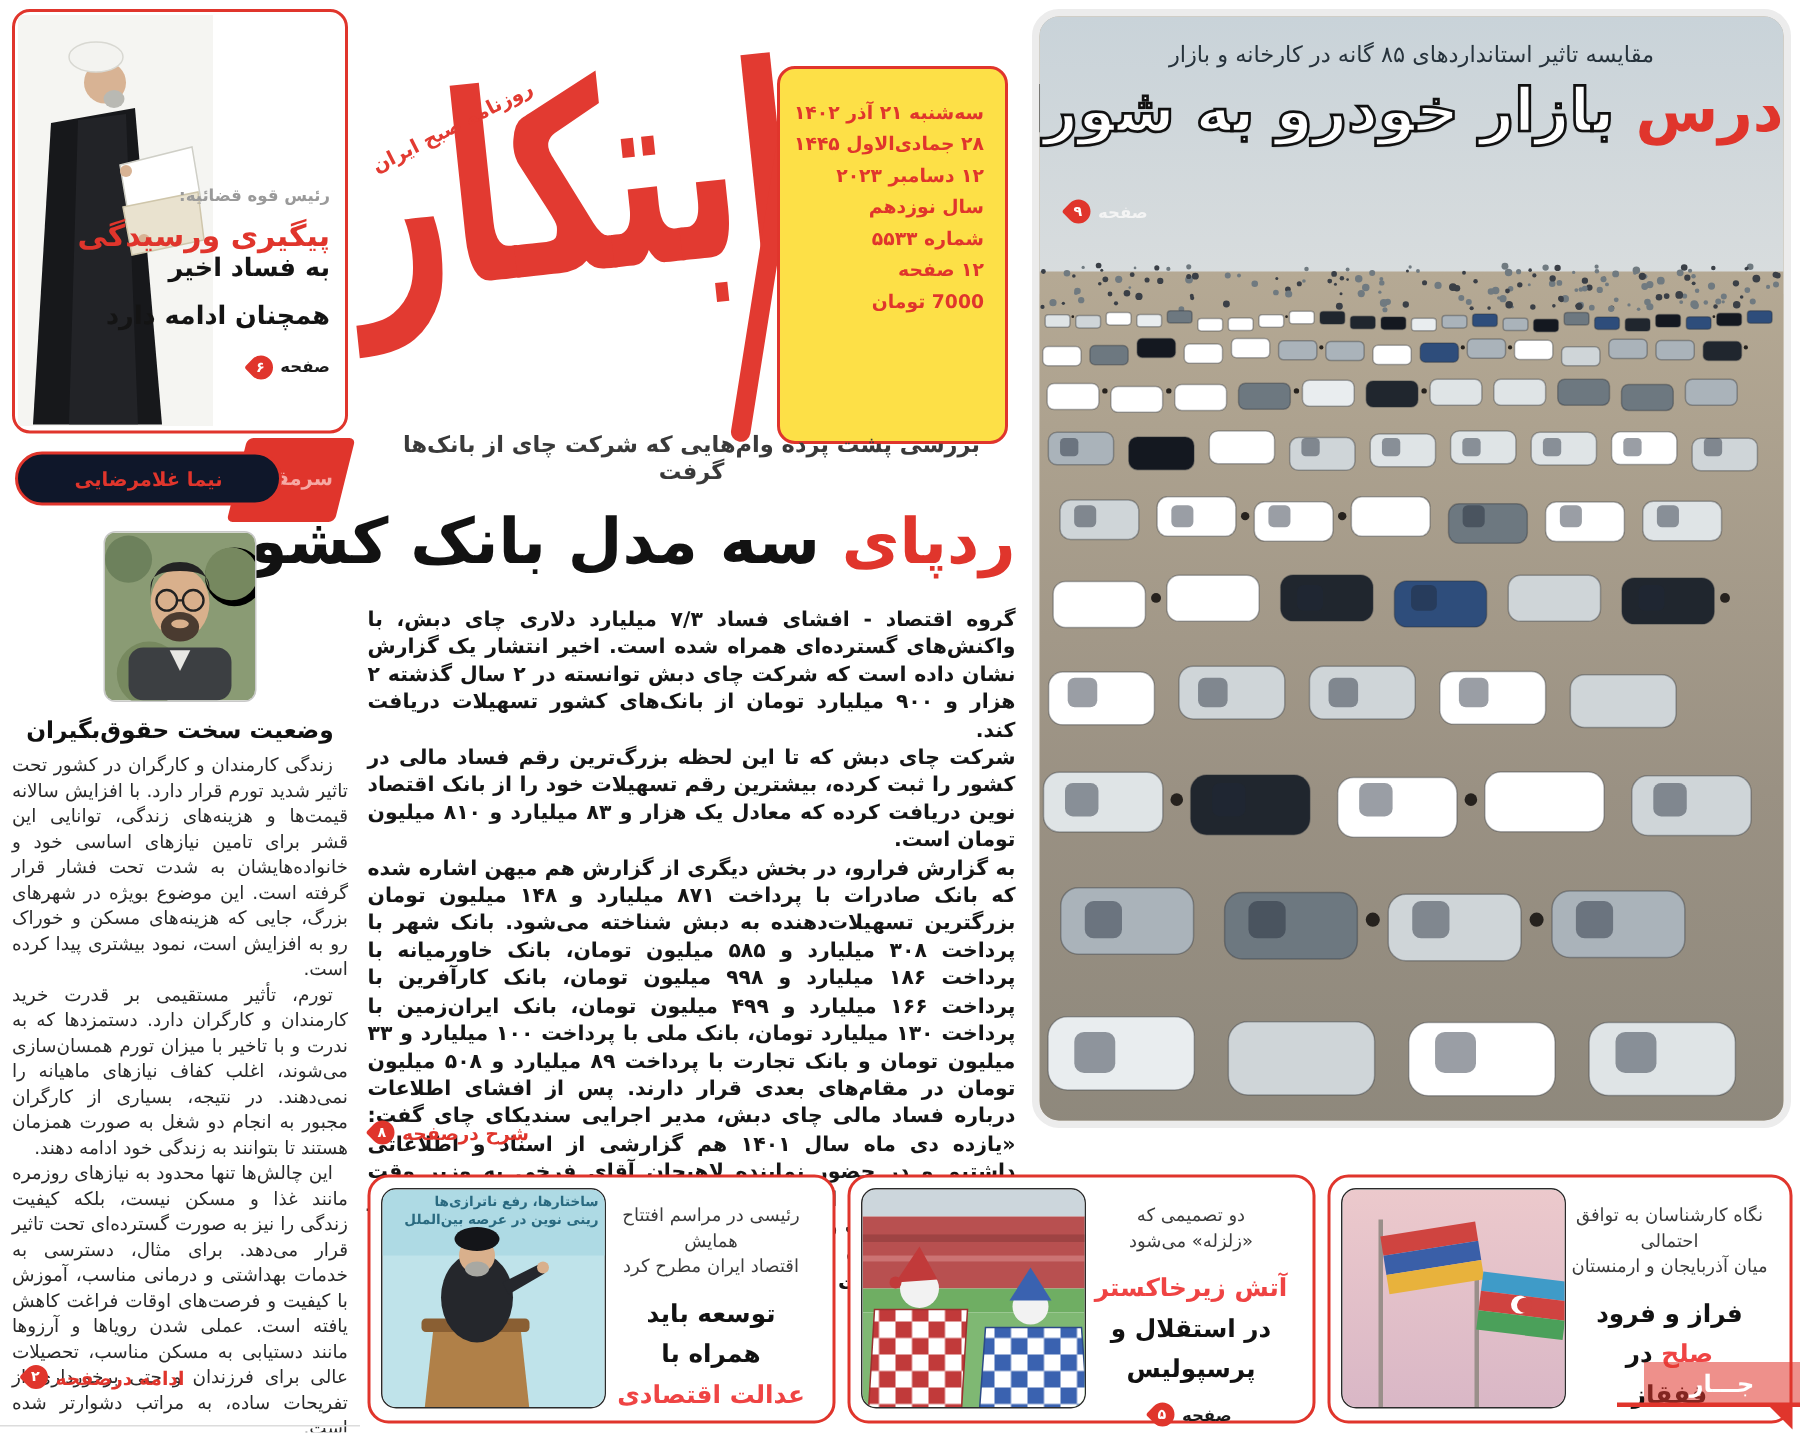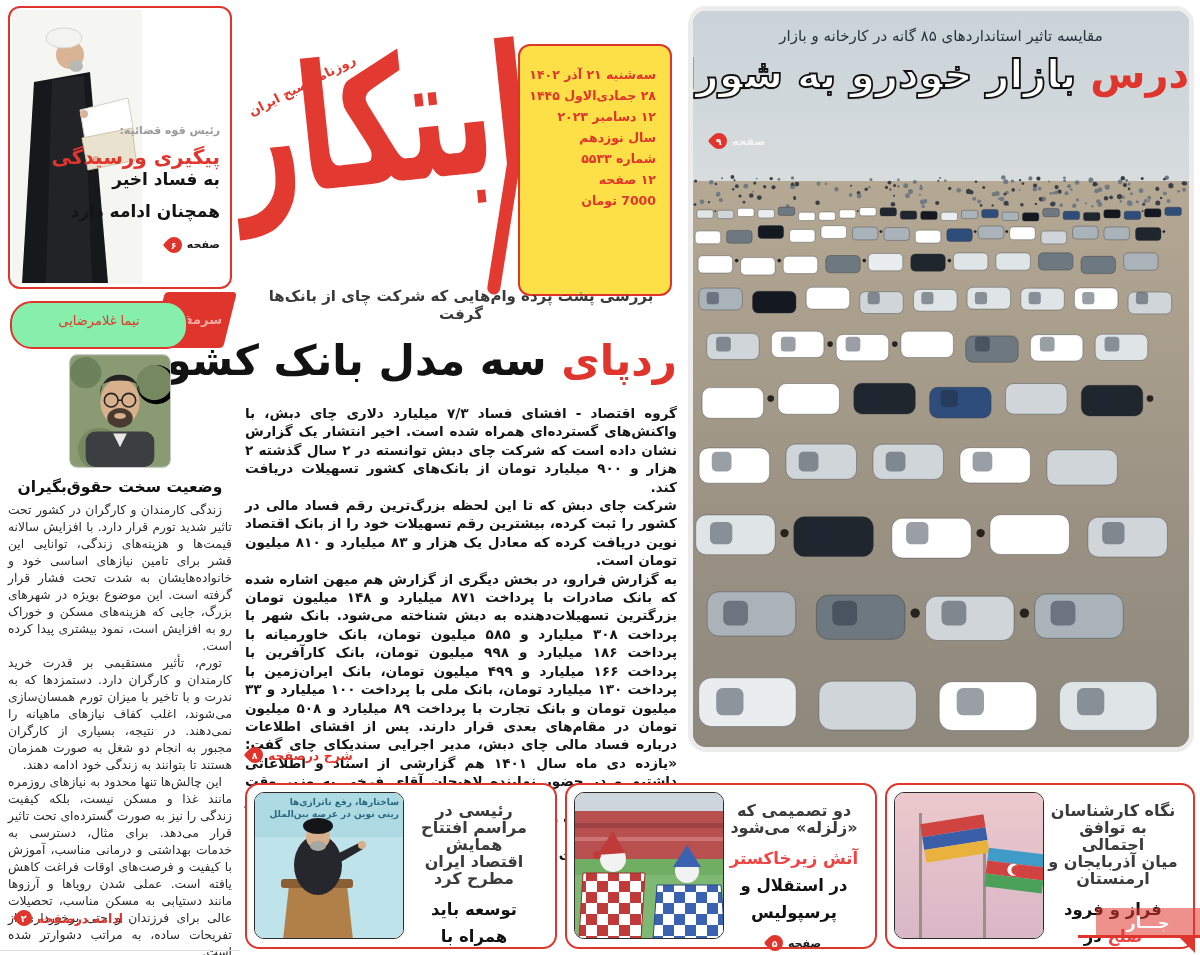--- a/index.html
+++ b/index.html
@@ -67,41 +67,41 @@
   .more { display:inline-flex; direction:rtl; align-items:center; gap:5px;
     color:#e0352c; font-size:12.5px; font-weight:bold; }
 
   
   #edit-col { position:absolute; left:8px; top:292px; width:224px; height:660px; direction:rtl; }
   #edit-head { position:relative; height:56px; }
   .edit-ribbon { position:absolute; right:2px; top:0; width:72px; height:56px;
     background:#e0352c; transform:skewX(-14deg); border-radius:4px; }
   .edit-ribbon span { display:block; transform:skewX(14deg); color:#f6a9a4;
     font-size:13px; font-weight:bold; text-align:center; line-height:56px; }
-  .edit-pill { position:absolute; left:2px; top:9px; width:178px; height:48px;
-    border:2px solid #e0352c; border-radius:22px; background:#86efac;
-    color:#e0352c; font-size:13px; font-weight:normal; text-align:center; line-height:36px; }
+  .edit-pill { position:absolute; left:2px; top:9px; width:178px; height:36px;
+    border:2px solid #e0352c; border-radius:22px; background:#0f172a;
+    color:#e0352c; font-size:13px; font-weight:bold; text-align:center; line-height:36px; }
   #edit-photo { display:block; margin:6px auto 10px auto; width:102px; height:114px;
     border-radius:8px; border:1px solid #c9c9c9; }
   .edit-title { text-align:center; font-size:15.5px; font-weight:bold; color:#111; margin-bottom:6px; }
   .edit-body { font-size:12.3px; color:#2b2b2b; line-height:17px; text-align:justify; }
   .edit-body p { margin:0; text-indent:10px; }
   #edit-more { position:absolute; left:8px; top:618px; }
 
   
   .bstory { position:absolute; top:783px; height:166px; border:2.5px solid #e0352c;
     border-radius:14px; background:#fff; display:flex; padding:7px; }
   #bstory-0 { left:245px; width:312px; }
   #bstory-1 { left:565px; width:312px; }
   #bstory-2 { left:885px; width:310px; }
   .bphoto { position:relative; width:150px; height:147px; border-radius:10px;
     border:1px solid #2b2b2b; overflow:hidden; flex:0 0 150px; }
   .bphoto svg { position:absolute; left:0; top:0; }
   .btext { flex:1; direction:rtl; text-align:center; padding:10px 6px 0 2px; }
-  .bkicker { font-size:16px; font-weight:bold; color:#3c3c3c; line-height:17px; }
+  .bkicker { font-size:12px; font-weight:normal; color:#3c3c3c; line-height:17px; }
   .bh { font-size:16.5px; font-weight:bold; color:#121212; line-height:27px; margin-top:9px; }
   .bh .red { color:#ef4444; }
   .bpage { margin-top:9px; }
   .photo-cap { position:absolute; right:4px; top:3px; width:140px; direction:rtl; text-align:right;
     color:#2a6a80; font-size:9px; font-weight:bold; line-height:12px; z-index:2; }
 
   
   #wm-band { position:absolute; left:1096px; top:908px; width:104px; height:28px;
     background:rgba(224,53,44,.55); display:flex; align-items:center; justify-content:center; z-index:5; }
   #wm-band span { color:#fff; font-size:16px; font-weight:bold; direction:rtl; }

